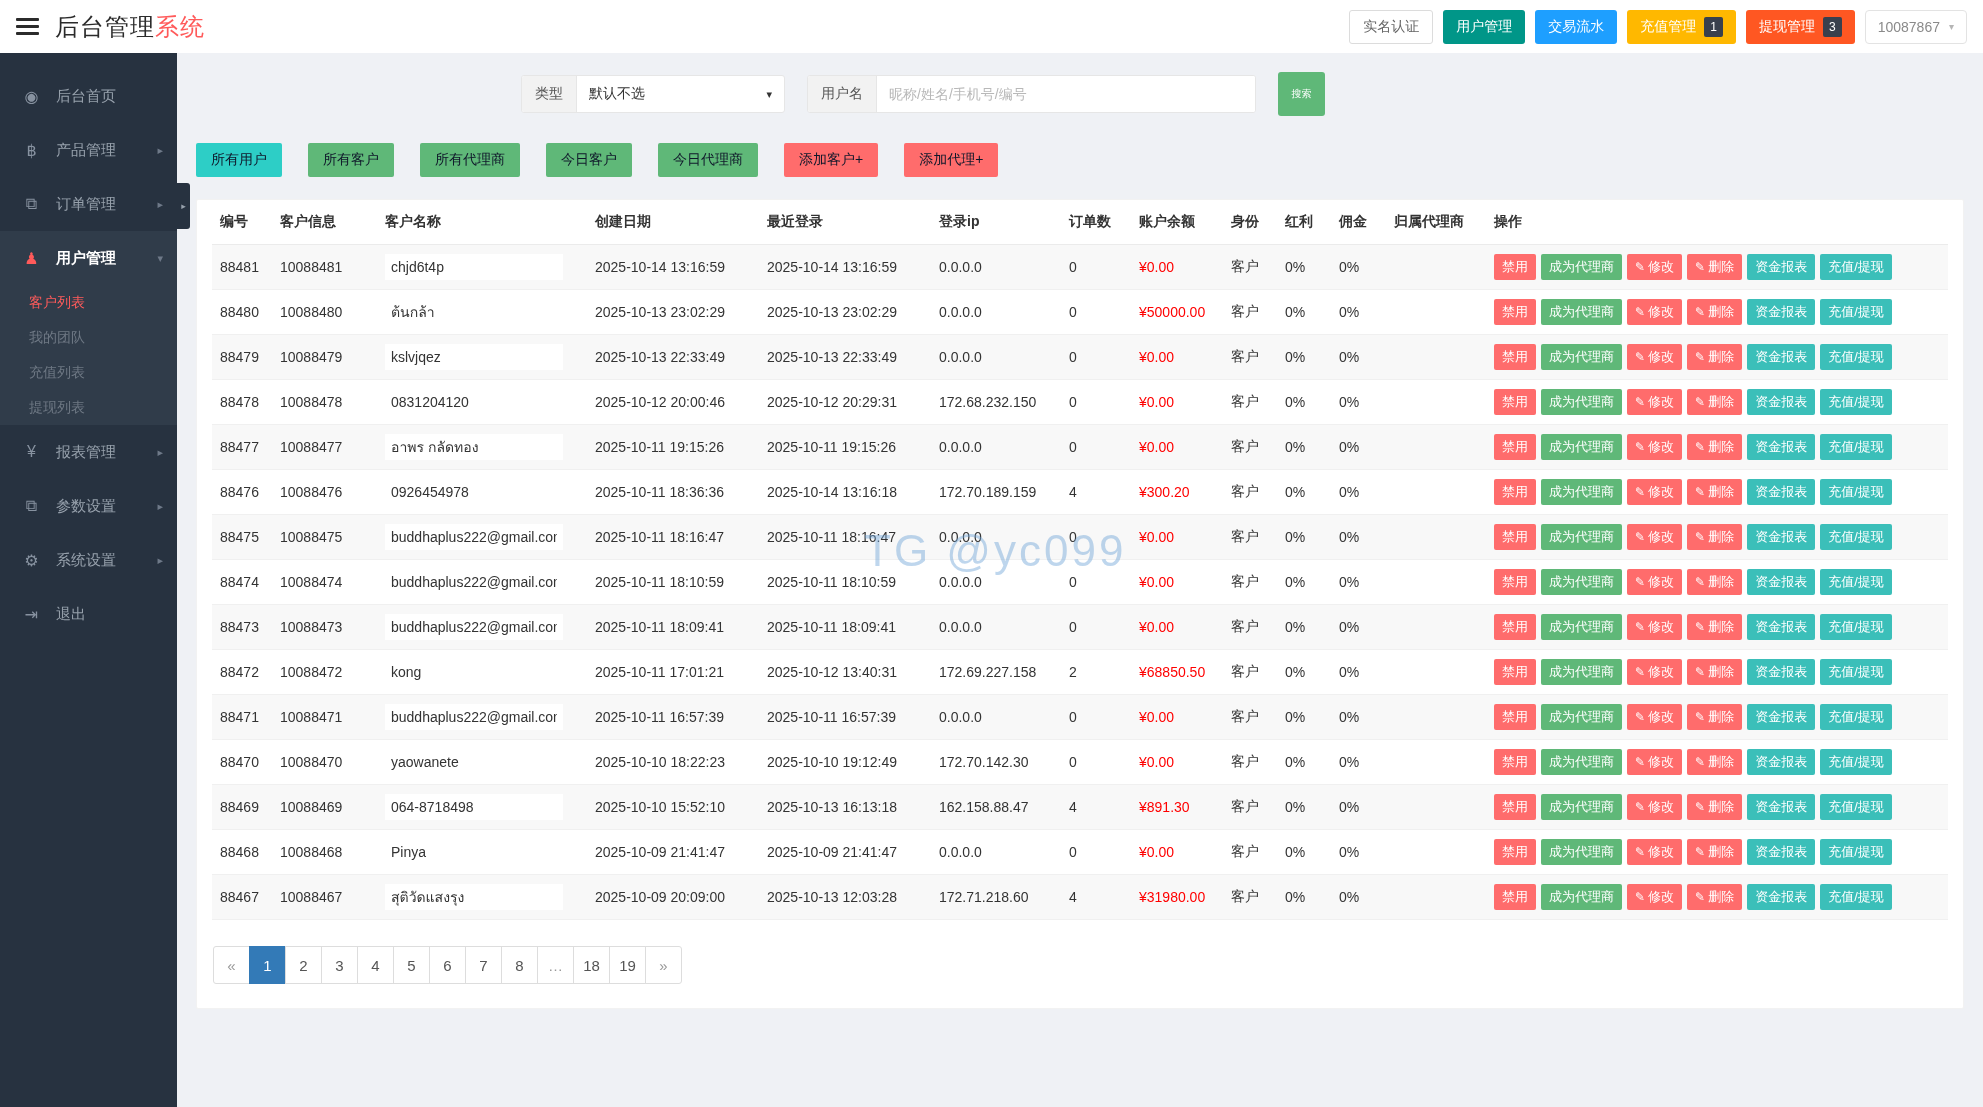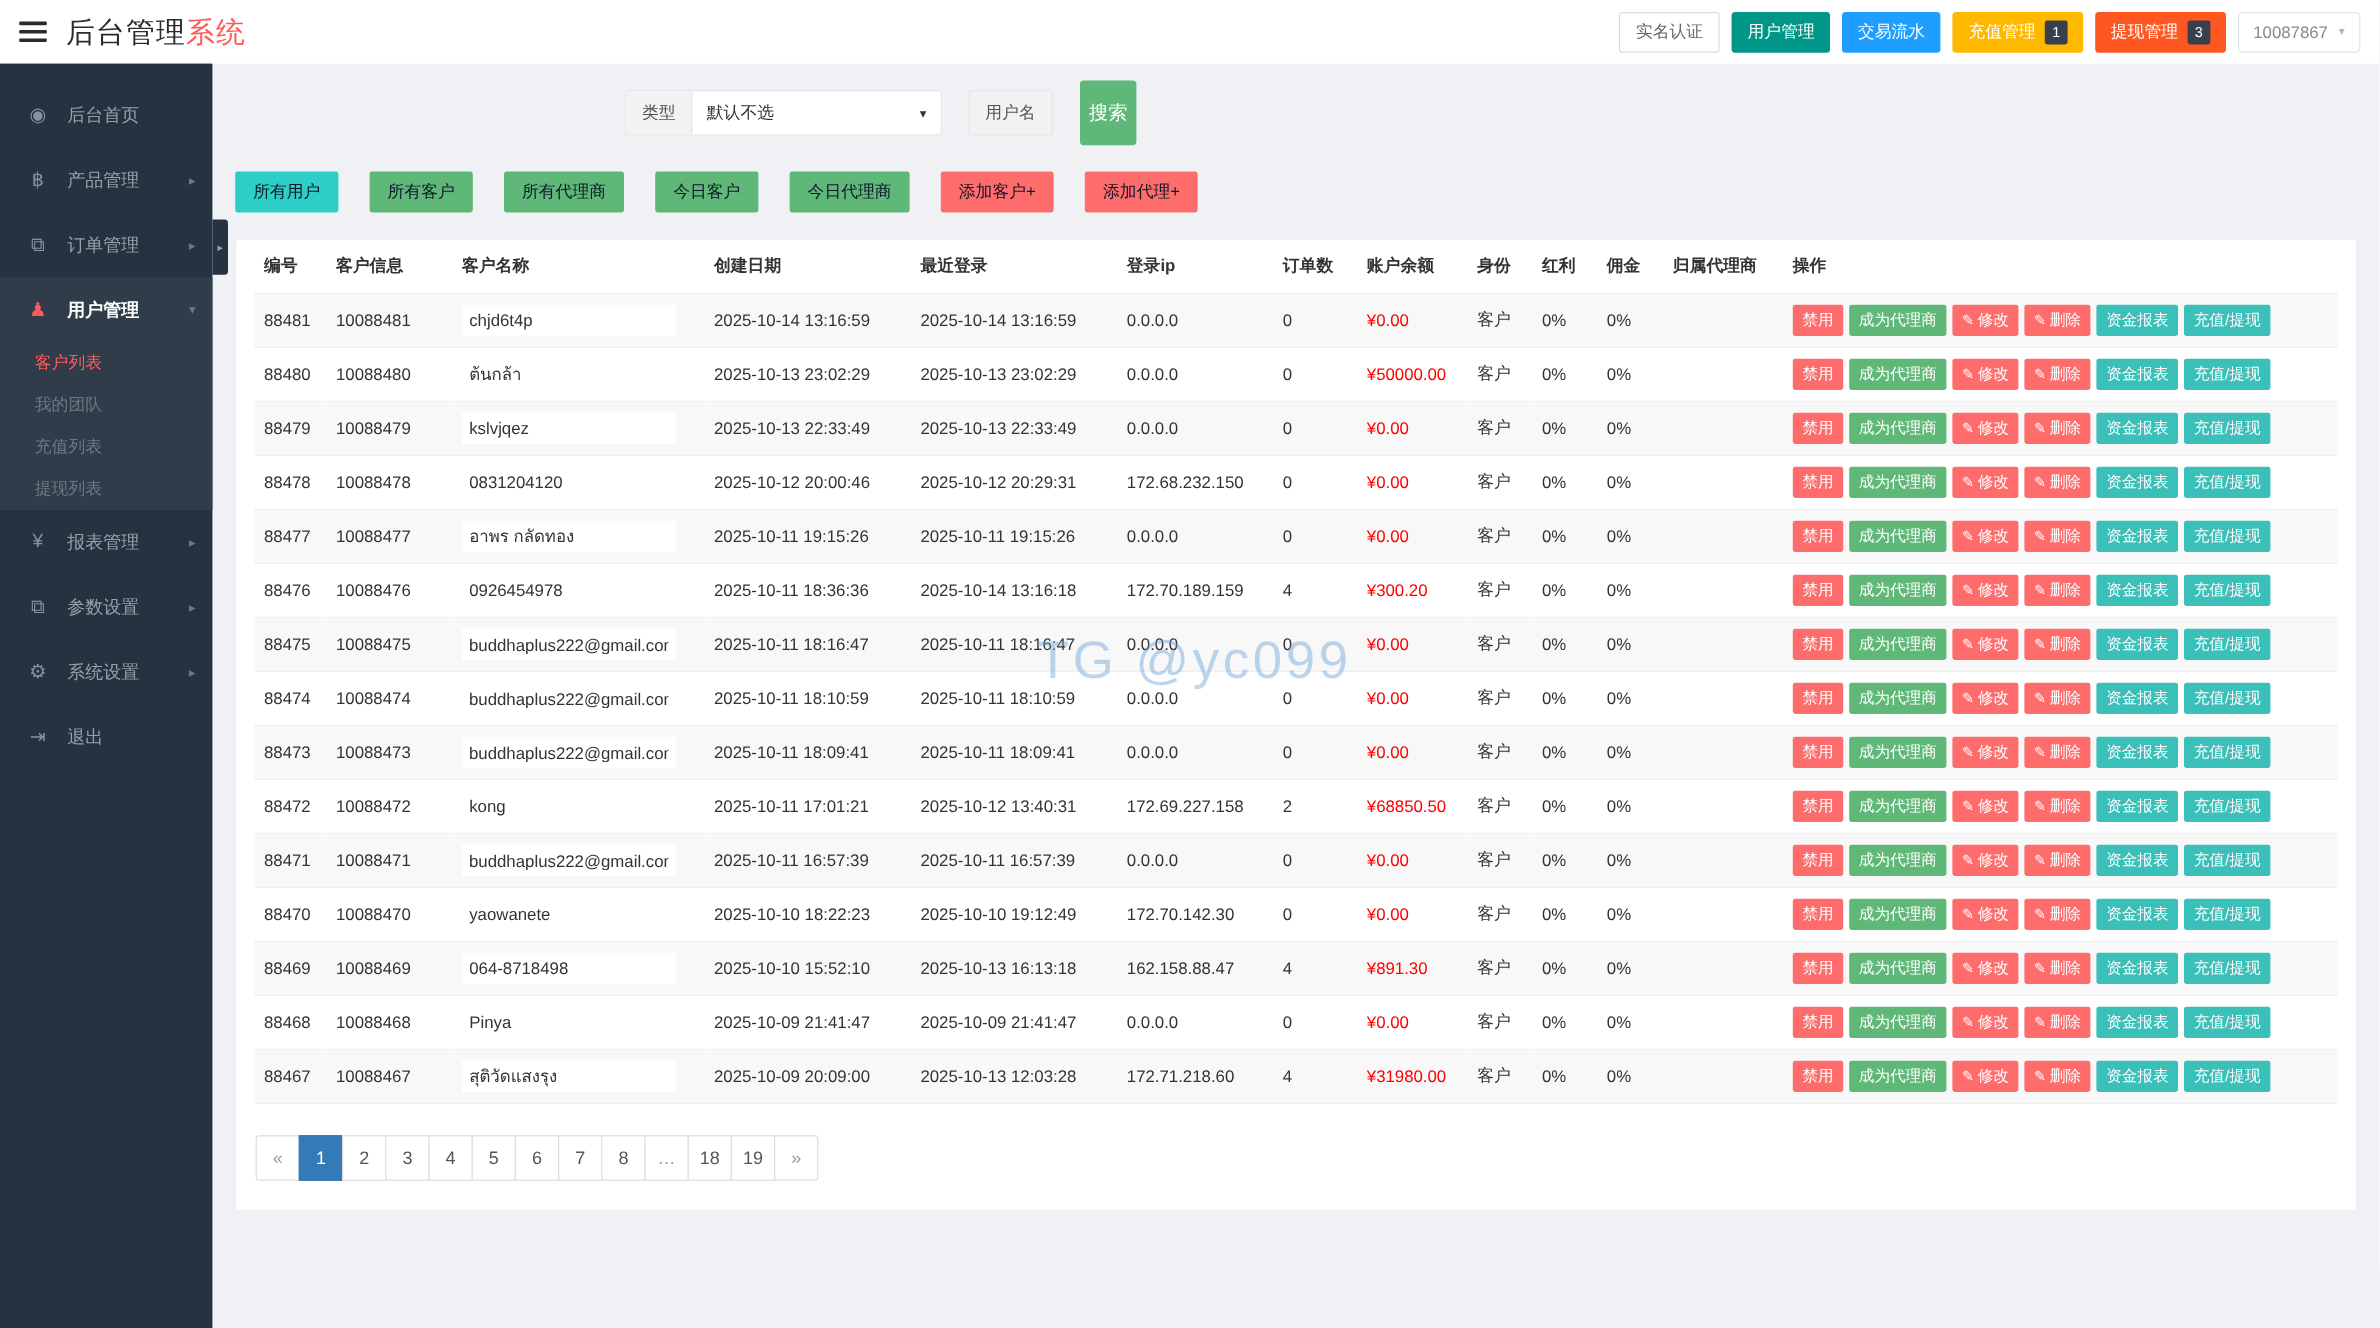--- a/index.html
+++ b/index.html
@@ -44,22 +44,22 @@
   
   .filter-row { display:flex; align-items:center; margin-left:325px; height:38px; gap:22px; }
   .igroup { display:flex; height:38px; border:1px solid #E6E6E6; border-radius:3px; background:#fff; overflow:hidden; }
   .ig-label { background:#F2F2F2; border-right:1px solid #E6E6E6; padding:0 13px; display:flex;
               align-items:center; font-size:14px; color:#555; white-space:nowrap; }
   .ig-select { width:207px; display:flex; align-items:center; justify-content:space-between;
                padding:0 12px; font-size:14px; color:#333; cursor:pointer; }
   .caret2 { font-size:11px; color:#333; }
   .ig-input { width:378px; border:none; outline:none; padding:0 12px; font-size:14px; color:#333; font-family:inherit; }
   .ig-input::placeholder { color:#B8B8B8; }
-  .search-btn { height:54px; width:47px; background:#5FB878; color:#fff; border:none; border-radius:3px;
-                font-size:16px; cursor:pointer; font-family:inherit; }
+  .search-btn { height:44px; width:47px; background:#5FB878; color:#fff; border:none; border-radius:3px;
+                font-size:10px; cursor:pointer; font-family:inherit; }
 
   
   .quick-row { display:flex; gap:26px; margin-top:30px; }
   .qbtn { height:34px; padding:0 15px; border:none; border-radius:2px; color:#0f172a; font-size:14px;
           cursor:pointer; font-family:inherit; white-space:nowrap; }
   .q-cyan { background:#2DCEC6; } .q-green { background:#5FB878; } .q-salmon { background:#FF6C6C; }
 
   
   .card { background:#fff; margin-top:22px; border-radius:2px; border:1px solid #F2F2F2; }
   .card-title { padding:13px 16px; font-size:15px; color:#333; border-bottom:1px solid #F0F0F0; }
@@ -182,20 +182,21 @@
     <div class="filter-row">
       <div class="igroup">
         <div class="ig-label">类型</div>
         <div class="ig-select">
           <span>默认不选</span>
           <span class="caret2">▾</span>
         </div>
       </div>
       <div class="igroup">
         <div class="ig-label">用户名</div>
+        <input class="ig-input" placeholder="昵称/姓名/手机号/编号" style="">
       </div>
       <button class="search-btn">搜索</button>
     </div>
 
     <div class="quick-row">
         <button class="qbtn q-cyan">所有用户</button>
         <button class="qbtn q-green">所有客户</button>
         <button class="qbtn q-green">所有代理商</button>
         <button class="qbtn q-green">今日客户</button>
         <button class="qbtn q-green">今日代理商</button>

